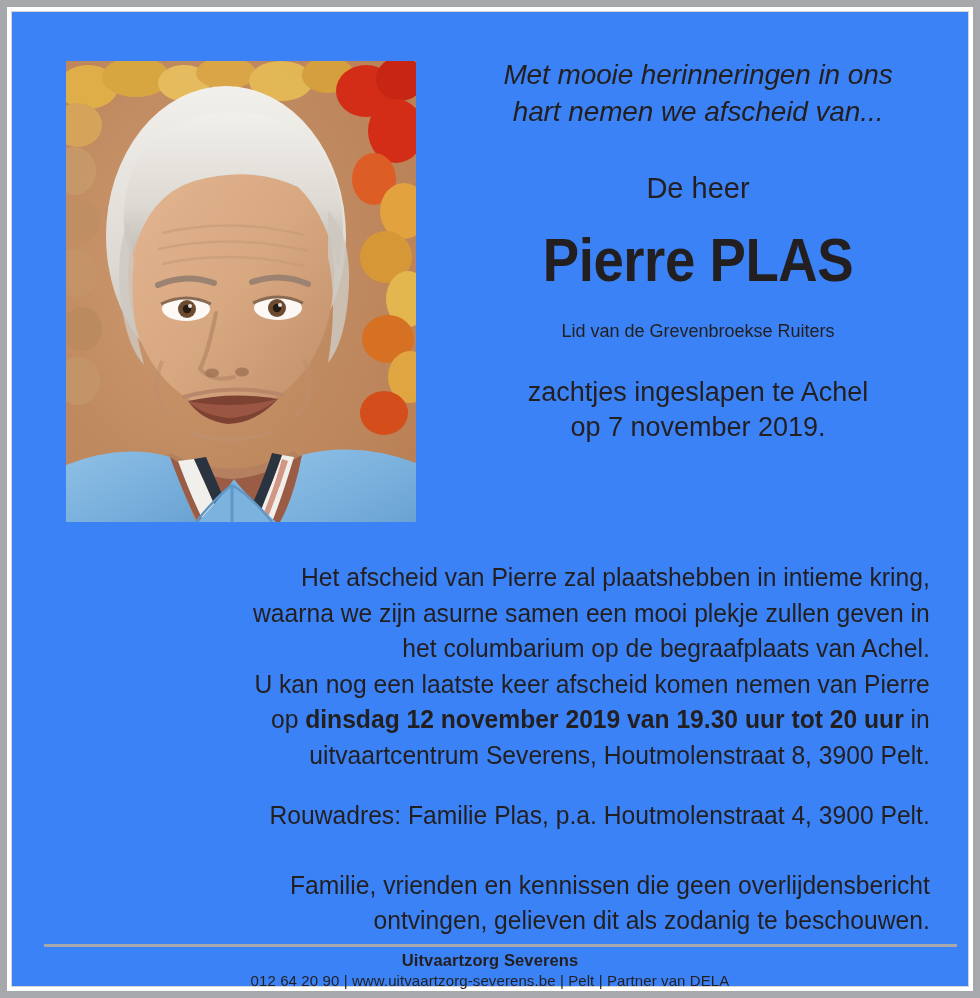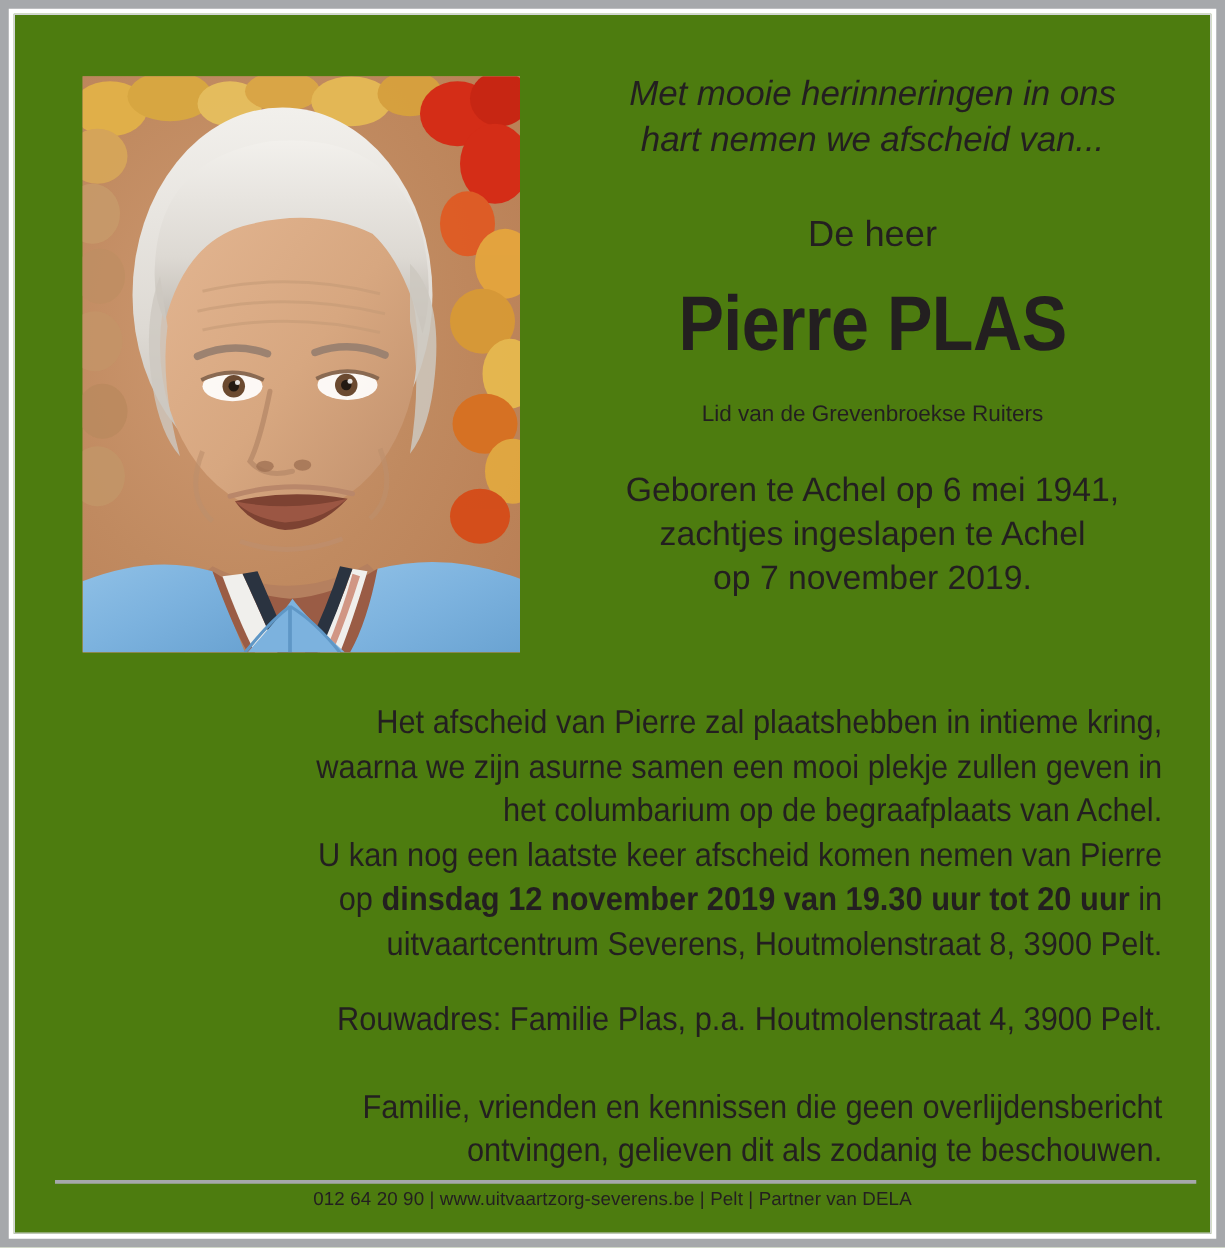--- a/index.html
+++ b/index.html
@@ -18,21 +18,21 @@
     box-sizing: border-box;
     background: #ffffff;
     border: 7px solid #a6a8ab;
     overflow: hidden;
   }
   .notice-inner {
     position: absolute;
     inset: 4px;
     border: 1px solid #d3d5d7;
     box-sizing: border-box;
-    background: #4d7c0f;
+    background: #3b82f6;
   }
 
   
   .top-region {
     position: absolute;
     left: 0;
     top: 0;
     width: 100%;
     height: 520px;
   }
@@ -272,21 +272,20 @@
         </svg>
       </div>
 
       <div class="header-text">
         <div class="intro-line">Met mooie herinneringen in ons</div>
         <div class="intro-line">hart nemen we afscheid van...</div>
         <div class="salutation">De heer</div>
         <div class="deceased-name">Pierre PLAS</div>
         <div class="membership">Lid van de Grevenbroekse Ruiters</div>
         <div class="birth-death">
-          <div>Geboren te Achel op 6 mei 1941,</div>
           <div>zachtjes ingeslapen te Achel</div>
           <div>op 7 november 2019.</div>
         </div>
       </div>
     </div>
 
     <div class="body-region">
 
       <div class="body-par par-gap-small">
         <div>Het afscheid van Pierre zal plaatshebben in intieme kring,</div>
@@ -306,17 +305,18 @@
 
       <div class="body-par par-gap-large">
         <div>Familie, vrienden en kennissen die geen overlijdensbericht</div>
         <div>ontvingen, gelieven dit als zodanig te beschouwen.</div>
       </div>
     </div>
 
     <div class="footer-divider"></div>
 
     <div class="footer-block">
+      <div class="footer-company">Uitvaartzorg Severens</div>
       <div class="footer-contact">012 64 20 90 | www.uitvaartzorg-severens.be | Pelt | Partner van DELA</div>
     </div>
 
   </div>
 </div>
 
 </body></html>

